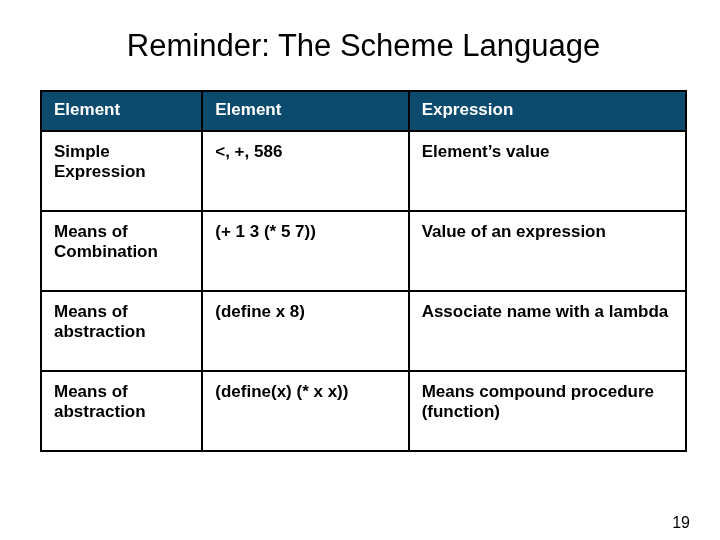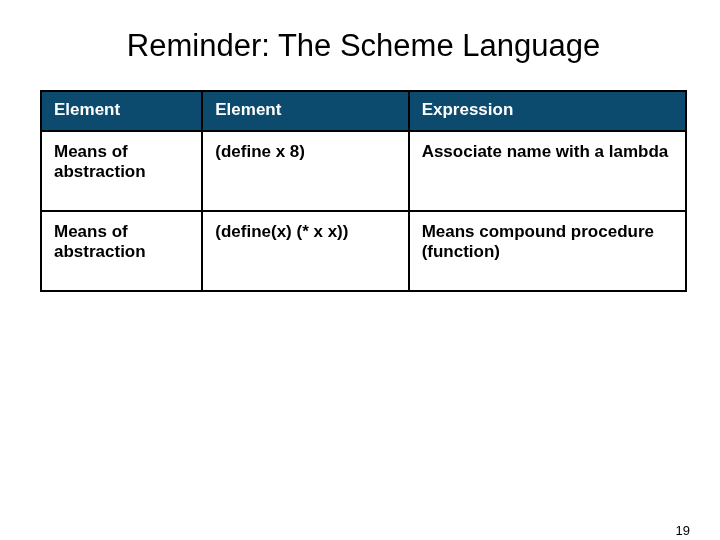--- a/index.html
+++ b/index.html
@@ -43,22 +43,22 @@
   th {
     background: #0c4a6e;
     color: #fff;
     font-weight: bold;
     padding: 8px 12px 10px 12px;
     border: 2px solid #000;
   }
   .page-number {
     position: absolute;
     right: 30px;
-    bottom: 2px;
-    font-size: 13px;
+    bottom: 8px;
+    font-size: 16px;
   }
   .bold { font-weight: bold; }
 </style>
 </head>
 <body>
 
 <div class="slide">
 
   <h1 class="title">Reminder: The Scheme Language</h1>
 
@@ -70,20 +70,30 @@
     </colgroup>
     <thead>
       <tr>
         <th>Element</th>
         <th>Element</th>
         <th>Expression</th>
       </tr>
     </thead>
     <tbody>
       <tr>
+        <td class="bold">Simple Expression</td>
+        <td class="bold">&lt;, +, 586</td>
+        <td class="bold">Element’s value</td>
+      </tr>
+      <tr>
+        <td class="bold">Means of Combination</td>
+        <td class="bold"> (+ 1 3 (* 5 7))</td>
+        <td class="bold">Value of an expression</td>
+      </tr>
+      <tr>
         <td class="bold">Means of abstraction</td>
         <td class="bold">(define x 8)</td>
         <td class="bold">Associate name with a lambda</td>
       </tr>
       <tr>
         <td class="bold">Means of abstraction</td>
         <td class="bold">(define(x) (* x x))</td>
         <td class="bold">Means compound procedure (function)</td>
       </tr>
     </tbody>

